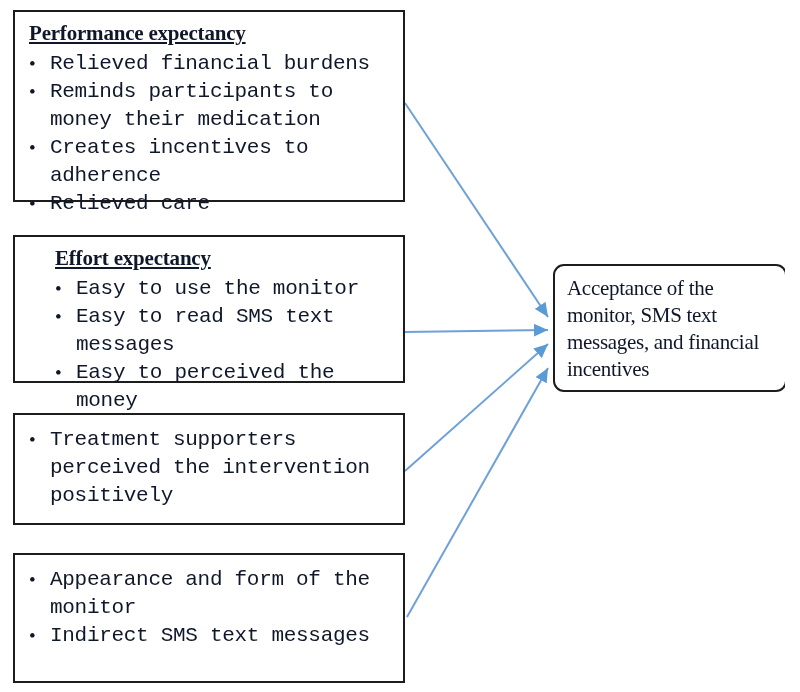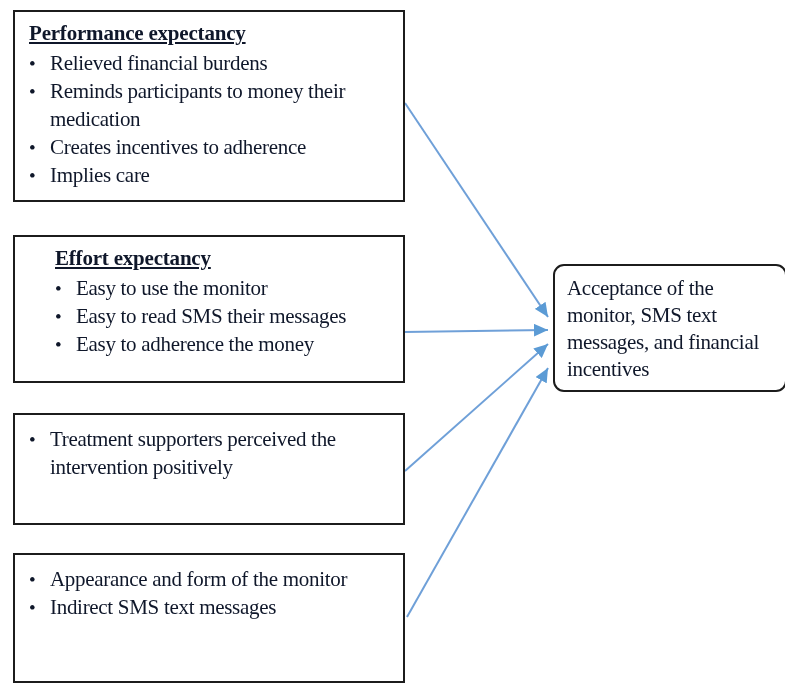--- a/index.html
+++ b/index.html
@@ -40,21 +40,21 @@
     line-height:1.33;
     letter-spacing:-0.3px;
   }
   li.bullet { display:flex; align-items:flex-start; }
   .bullet-glyph {
     flex:0 0 21px;
     width:21px;
     font-size:19px;
     line-height:1.47;
   }
-  .bullet-text { flex:1 1 auto; }
+  .bullet-text { flex:1 1 auto;font-family:Liberation Mono, monospace; }
   .outcome {
     padding:9px 10px 6px 12px;
   }
   .outcome-text {
     font-size:21px;
     line-height:1.29;
     letter-spacing:-0.3px;
   }
 </style>
 </head>
@@ -84,39 +84,39 @@
       <li class="bullet">
         <span class="bullet-glyph">•</span>
         <span class="bullet-text">Reminds participants to money their medication</span>
       </li>
       <li class="bullet">
         <span class="bullet-glyph">•</span>
         <span class="bullet-text">Creates incentives to adherence</span>
       </li>
       <li class="bullet">
         <span class="bullet-glyph">•</span>
-        <span class="bullet-text">Implies care</span>
+        <span class="bullet-text">Relieved care</span>
       </li>
     </ul>
   </div>
 
   <div class="node" style="left:13px; top:235px; width:392px; height:148px;padding-left:40px;">
     <div class="node-title">Effort expectancy</div>
     <ul class="bullets">
       <li class="bullet">
         <span class="bullet-glyph">•</span>
         <span class="bullet-text">Easy to use the monitor</span>
       </li>
       <li class="bullet">
         <span class="bullet-glyph">•</span>
-        <span class="bullet-text">Easy to read SMS their messages</span>
+        <span class="bullet-text">Easy to read SMS text messages</span>
       </li>
       <li class="bullet">
         <span class="bullet-glyph">•</span>
-        <span class="bullet-text">Easy to adherence the money</span>
+        <span class="bullet-text">Easy to perceived the money</span>
       </li>
     </ul>
   </div>
 
   <div class="node" style="left:13px; top:413px; width:392px; height:112px;">
     <ul class="bullets">
       <li class="bullet">
         <span class="bullet-glyph">•</span>
         <span class="bullet-text">Treatment supporters perceived the intervention positively</span>
       </li>

